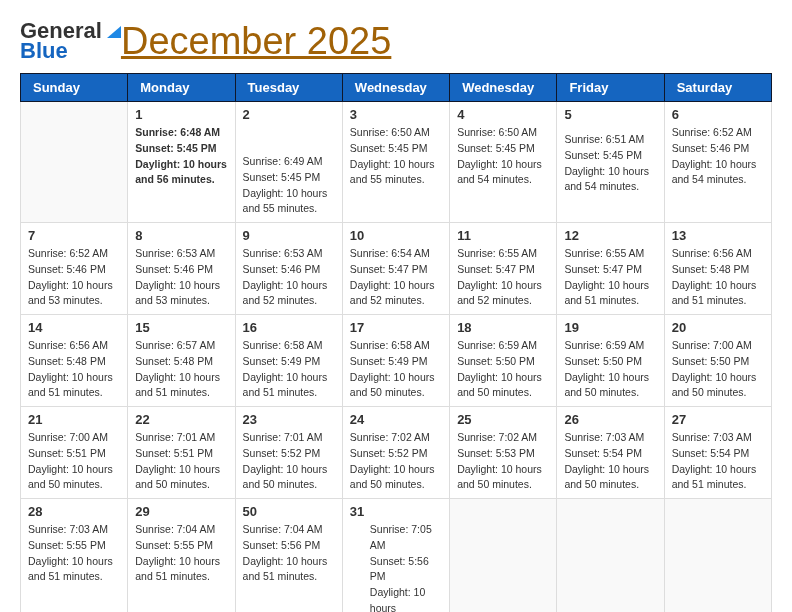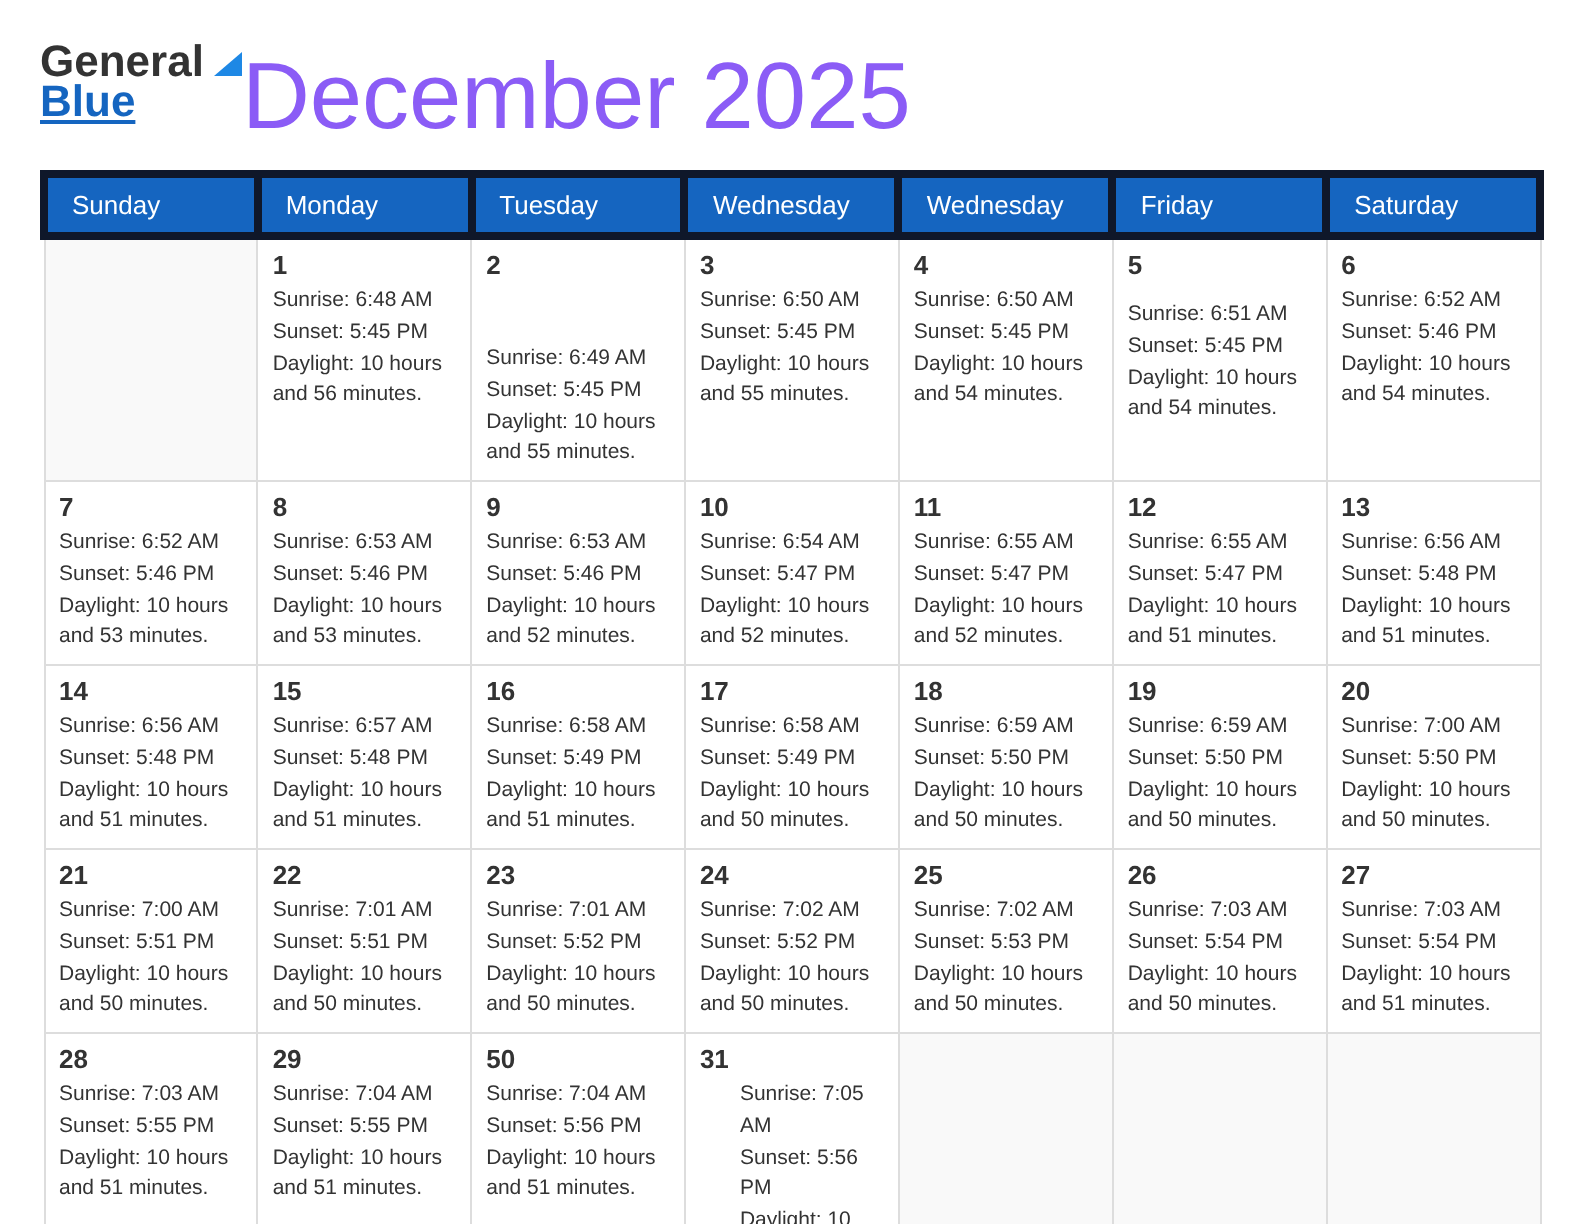--- a/index.html
+++ b/index.html
@@ -18,41 +18,42 @@
     }
     .logo {
       display: flex;
       flex-direction: column;
       align-items: flex-start;
     }
     .title-block {
       text-align: right;
     }
     .month-title {
-      font-size: 47px;
+      font-size: 38px;
       font-weight: normal;
-      color: #8b5cf6;
+      color: #a16207;
+      text-decoration: underline;
     }
     .subtitle {
       font-size: 14px;
       color: #555;
     }
     .calendar {
       width: 100%;
       border-collapse: collapse;
       border: 1px solid #ccc;
     }
     .calendar thead tr th {
       background-color: #1565c0;
       color: #fff;
       font-size: 13px;
-      font-weight: normal;
+      font-weight: bold;
       text-align: left;
       padding: 6px 12px;
-      border: 4px solid #0f172a;
+      border: 1px solid #0f172a;
     }
     .calendar tbody tr td {
       vertical-align: top;
       padding: 5px 7px;
       border: 1px solid #ddd;
       width: 107px;
       min-height: 80px;
       font-size: 11px;
       color: #333;
       background: #fff;
@@ -76,21 +77,21 @@
 <body>
 
 <div class="header">
   <div class="logo">
     <div style="display:flex; align-items:center;">
       <span style="font-size:22px; font-weight:bold; color:#333; line-height:1;">General</span>
       <svg width="18" height="18" viewBox="0 0 18 18" style="margin-left:1px; margin-top:-4px;">
         <polygon points="4,18 18,6 18,18" fill="#1e88e5"></polygon>
       </svg>
     </div>
-    <span style="font-size:22px; font-weight:bold; color:#1565c0; line-height:1; margin-top:-2px;text-decoration:underline;">Blue</span>
+    <span style="font-size:22px; font-weight:bold; color:#1565c0; line-height:1; margin-top:-2px;">Blue</span>
   </div>
   <div class="title-block">
     <div class="month-title">December 2025</div>
   </div>
 </div>
 
 <table class="calendar">
   <thead>
     <tr id="days-header">
         <th>Sunday</th>
@@ -100,21 +101,21 @@
         <th>Wednesday</th>
         <th>Friday</th>
         <th>Saturday</th>
       </tr>
   </thead>
   <tbody id="calendar-body">
       <tr>
         <td class="empty"></td>
         <td>
           <span class="day-number">1</span>
-          <div class="day-info" style="white-space: pre-line;">Sunrise: 6:48 AM
+          <div class="day-info" style="white-space: pre-line; font-weight: bold;">Sunrise: 6:48 AM
 Sunset: 5:45 PM
 Daylight: 10 hours
 and 56 minutes.</div>
         </td>
         <td>
           <span class="day-number">2</span>
           <div class="day-info" style="white-space: pre-line; margin-top: 32px;">Sunrise: 6:49 AM
 Sunset: 5:45 PM
 Daylight: 10 hours
 and 55 minutes.</div>

